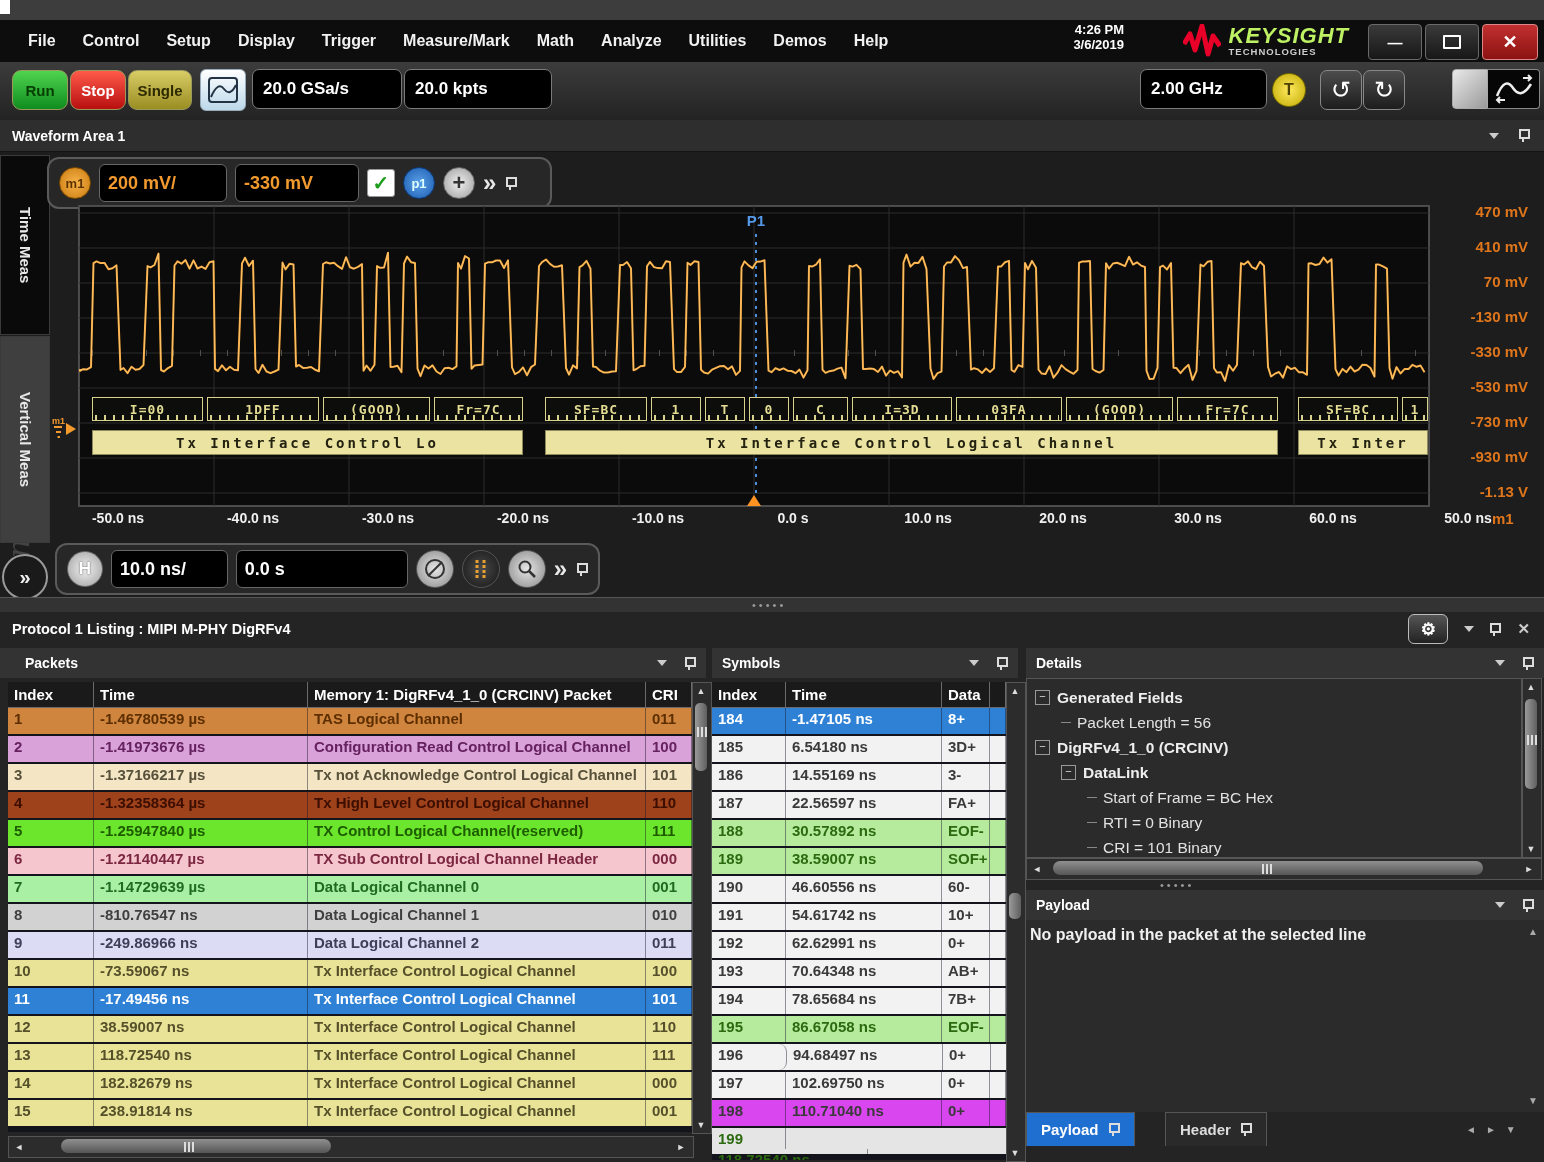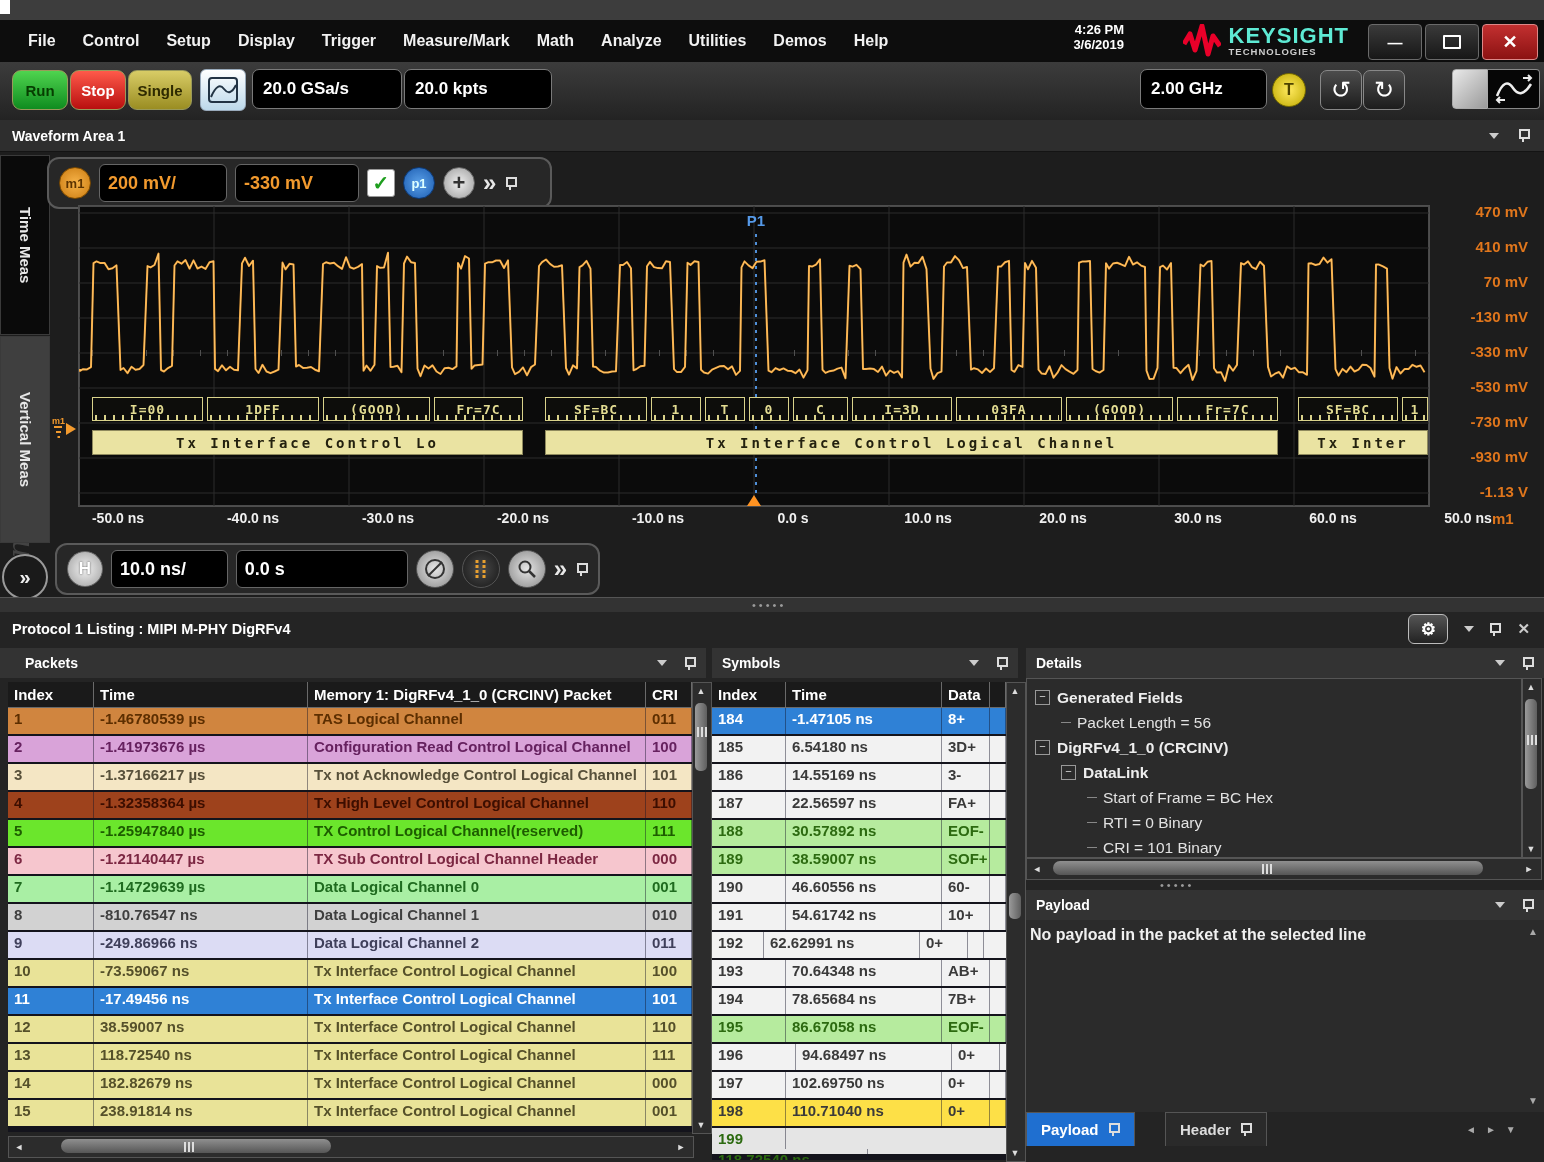--- a/index.html
+++ b/index.html
@@ -7,21 +7,21 @@
        font-family:"Liberation Sans",sans-serif;-webkit-font-smoothing:antialiased;}
   .abs{position:absolute;}
   
   #top-strip{left:0;top:0;width:1544px;height:20px;background:#3d3d3d;}
   #top-notch{left:0;top:0;width:10px;height:14px;background:#fff;}
   #menubar{left:0;top:20px;width:1544px;height:42px;background:#0d0d0d;display:flex;align-items:center;}
   #menubar-items{display:flex;gap:27px;padding-left:28px;}
   .menu-item{color:#f2f2f2;font-size:16px;font-weight:bold;cursor:default;}
   #clock{right:420px;top:22px;text-align:right;color:#fff;font-size:13px;font-weight:bold;line-height:15px;}
   #brand{right:195px;top:24px;display:flex;align-items:center;gap:8px;}
-  #brand .bname{color:#5eead4;font-size:22px;font-weight:bold;letter-spacing:1px;line-height:20px;}
+  #brand .bname{color:#bef264;font-size:22px;font-weight:bold;letter-spacing:1px;line-height:20px;font-style:italic;}
   #brand .bsub{color:#cdcdcd;font-size:9.5px;font-weight:bold;letter-spacing:1px;}
   .winbtn{top:24px;width:52px;height:34px;border:1px solid #6a6a6a;border-radius:4px;background:linear-gradient(#3a3a3a,#171717);
           color:#fff;display:flex;align-items:center;justify-content:center;font-size:15px;font-weight:bold;}
   #btn-close{background:linear-gradient(#c23030,#8c1212);border-color:#d88;}
   .restore-glyph{width:14px;height:10px;border:2px solid #fff;border-radius:1px;}
   
   #toolbar{left:0;top:62px;width:1544px;height:58px;background:linear-gradient(#3c3c3c,#232323);border-bottom:1px solid #111;}
   .runbtn{top:8px;height:38px;border-radius:9px;border:1px solid #9a9a5a;color:#0c2a00;font-weight:bold;font-size:15px;
           display:flex;align-items:center;justify-content:center;}
   #btn-run{left:12px;width:54px;background:linear-gradient(#4fd44f,#0f8c1f);color:#063d00;}
@@ -639,21 +639,21 @@
             <div class="pcell" style="width: 48px; flex: 0 0 auto;">60-</div>
             <div class="pcell" style="width: 16px; flex: 0 0 auto;"></div>
           </div>
           <div class="prow" style="background: rgb(242, 242, 242); color: rgb(58, 58, 58);">
             <div class="pcell" style="width: 74px; flex: 0 0 auto;">191</div>
             <div class="pcell" style="width: 156px; flex: 0 0 auto;">54.61742 ns</div>
             <div class="pcell" style="width: 48px; flex: 0 0 auto;">10+</div>
             <div class="pcell" style="width: 16px; flex: 0 0 auto;"></div>
           </div>
           <div class="prow" style="background: rgb(242, 242, 242); color: rgb(58, 58, 58);">
-            <div class="pcell" style="width: 52px; flex: 0 0 auto;">192</div>
+            <div class="pcell" style="width: 74px; flex: 0 0 auto;">192</div>
             <div class="pcell" style="width: 156px; flex: 0 0 auto;">62.62991 ns</div>
             <div class="pcell" style="width: 48px; flex: 0 0 auto;">0+</div>
             <div class="pcell" style="width: 16px; flex: 0 0 auto;"></div>
           </div>
           <div class="prow" style="background: rgb(242, 242, 242); color: rgb(58, 58, 58);">
             <div class="pcell" style="width: 74px; flex: 0 0 auto;">193</div>
             <div class="pcell" style="width: 156px; flex: 0 0 auto;">70.64348 ns</div>
             <div class="pcell" style="width: 48px; flex: 0 0 auto;">AB+</div>
             <div class="pcell" style="width: 16px; flex: 0 0 auto;"></div>
           </div>
@@ -663,32 +663,32 @@
             <div class="pcell" style="width: 48px; flex: 0 0 auto;">7B+</div>
             <div class="pcell" style="width: 16px; flex: 0 0 auto;"></div>
           </div>
           <div class="prow" style="background: rgb(182, 235, 158); color: rgb(44, 106, 16);">
             <div class="pcell" style="width: 74px; flex: 0 0 auto;">195</div>
             <div class="pcell" style="width: 156px; flex: 0 0 auto;">86.67058 ns</div>
             <div class="pcell" style="width: 48px; flex: 0 0 auto;">EOF-</div>
             <div class="pcell" style="width: 16px; flex: 0 0 auto;"></div>
           </div>
           <div class="prow" style="background: rgb(242, 242, 242); color: rgb(58, 58, 58);">
-            <div class="pcell" style="width: 84px; flex: 0 0 auto;">196</div>
+            <div class="pcell" style="width: 75px; flex: 0 0 auto; border-radius: 8px;">196</div>
             <div class="pcell" style="width: 156px; flex: 0 0 auto;">94.68497 ns</div>
             <div class="pcell" style="width: 48px; flex: 0 0 auto;">0+</div>
             <div class="pcell" style="width: 16px; flex: 0 0 auto;"></div>
           </div>
           <div class="prow" style="background: rgb(242, 242, 242); color: rgb(58, 58, 58);">
             <div class="pcell" style="width: 74px; flex: 0 0 auto;">197</div>
             <div class="pcell" style="width: 156px; flex: 0 0 auto;">102.69750 ns</div>
             <div class="pcell" style="width: 48px; flex: 0 0 auto;">0+</div>
             <div class="pcell" style="width: 16px; flex: 0 0 auto;"></div>
           </div>
-          <div class="prow" style="background: #fde047; color: rgb(58, 58, 58);">
+          <div class="prow" style="background: #d946ef; color: rgb(58, 58, 58);">
             <div class="pcell" style="width: 74px; flex: 0 0 auto;">198</div>
             <div class="pcell" style="width: 156px; flex: 0 0 auto;">110.71040 ns</div>
             <div class="pcell" style="width: 48px; flex: 0 0 auto;">0+</div>
             <div class="pcell" style="width: 16px; flex: 0 0 auto;"></div>
           </div>
           <div class="prow" style="background: #e5e5e5; color: rgb(44, 106, 16); flex-direction: column;">
             <div class="pcell" style="width: 74px; flex: 0 0 auto;">199</div>
             <div class="pcell" style="width: 156px; flex: 0 0 auto;">118.72540 ns</div>
             <div class="pcell" style="width: 48px; flex: 0 0 auto;">SOF+</div>
             <div class="pcell" style="width: 16px; flex: 0 0 auto;"></div>

